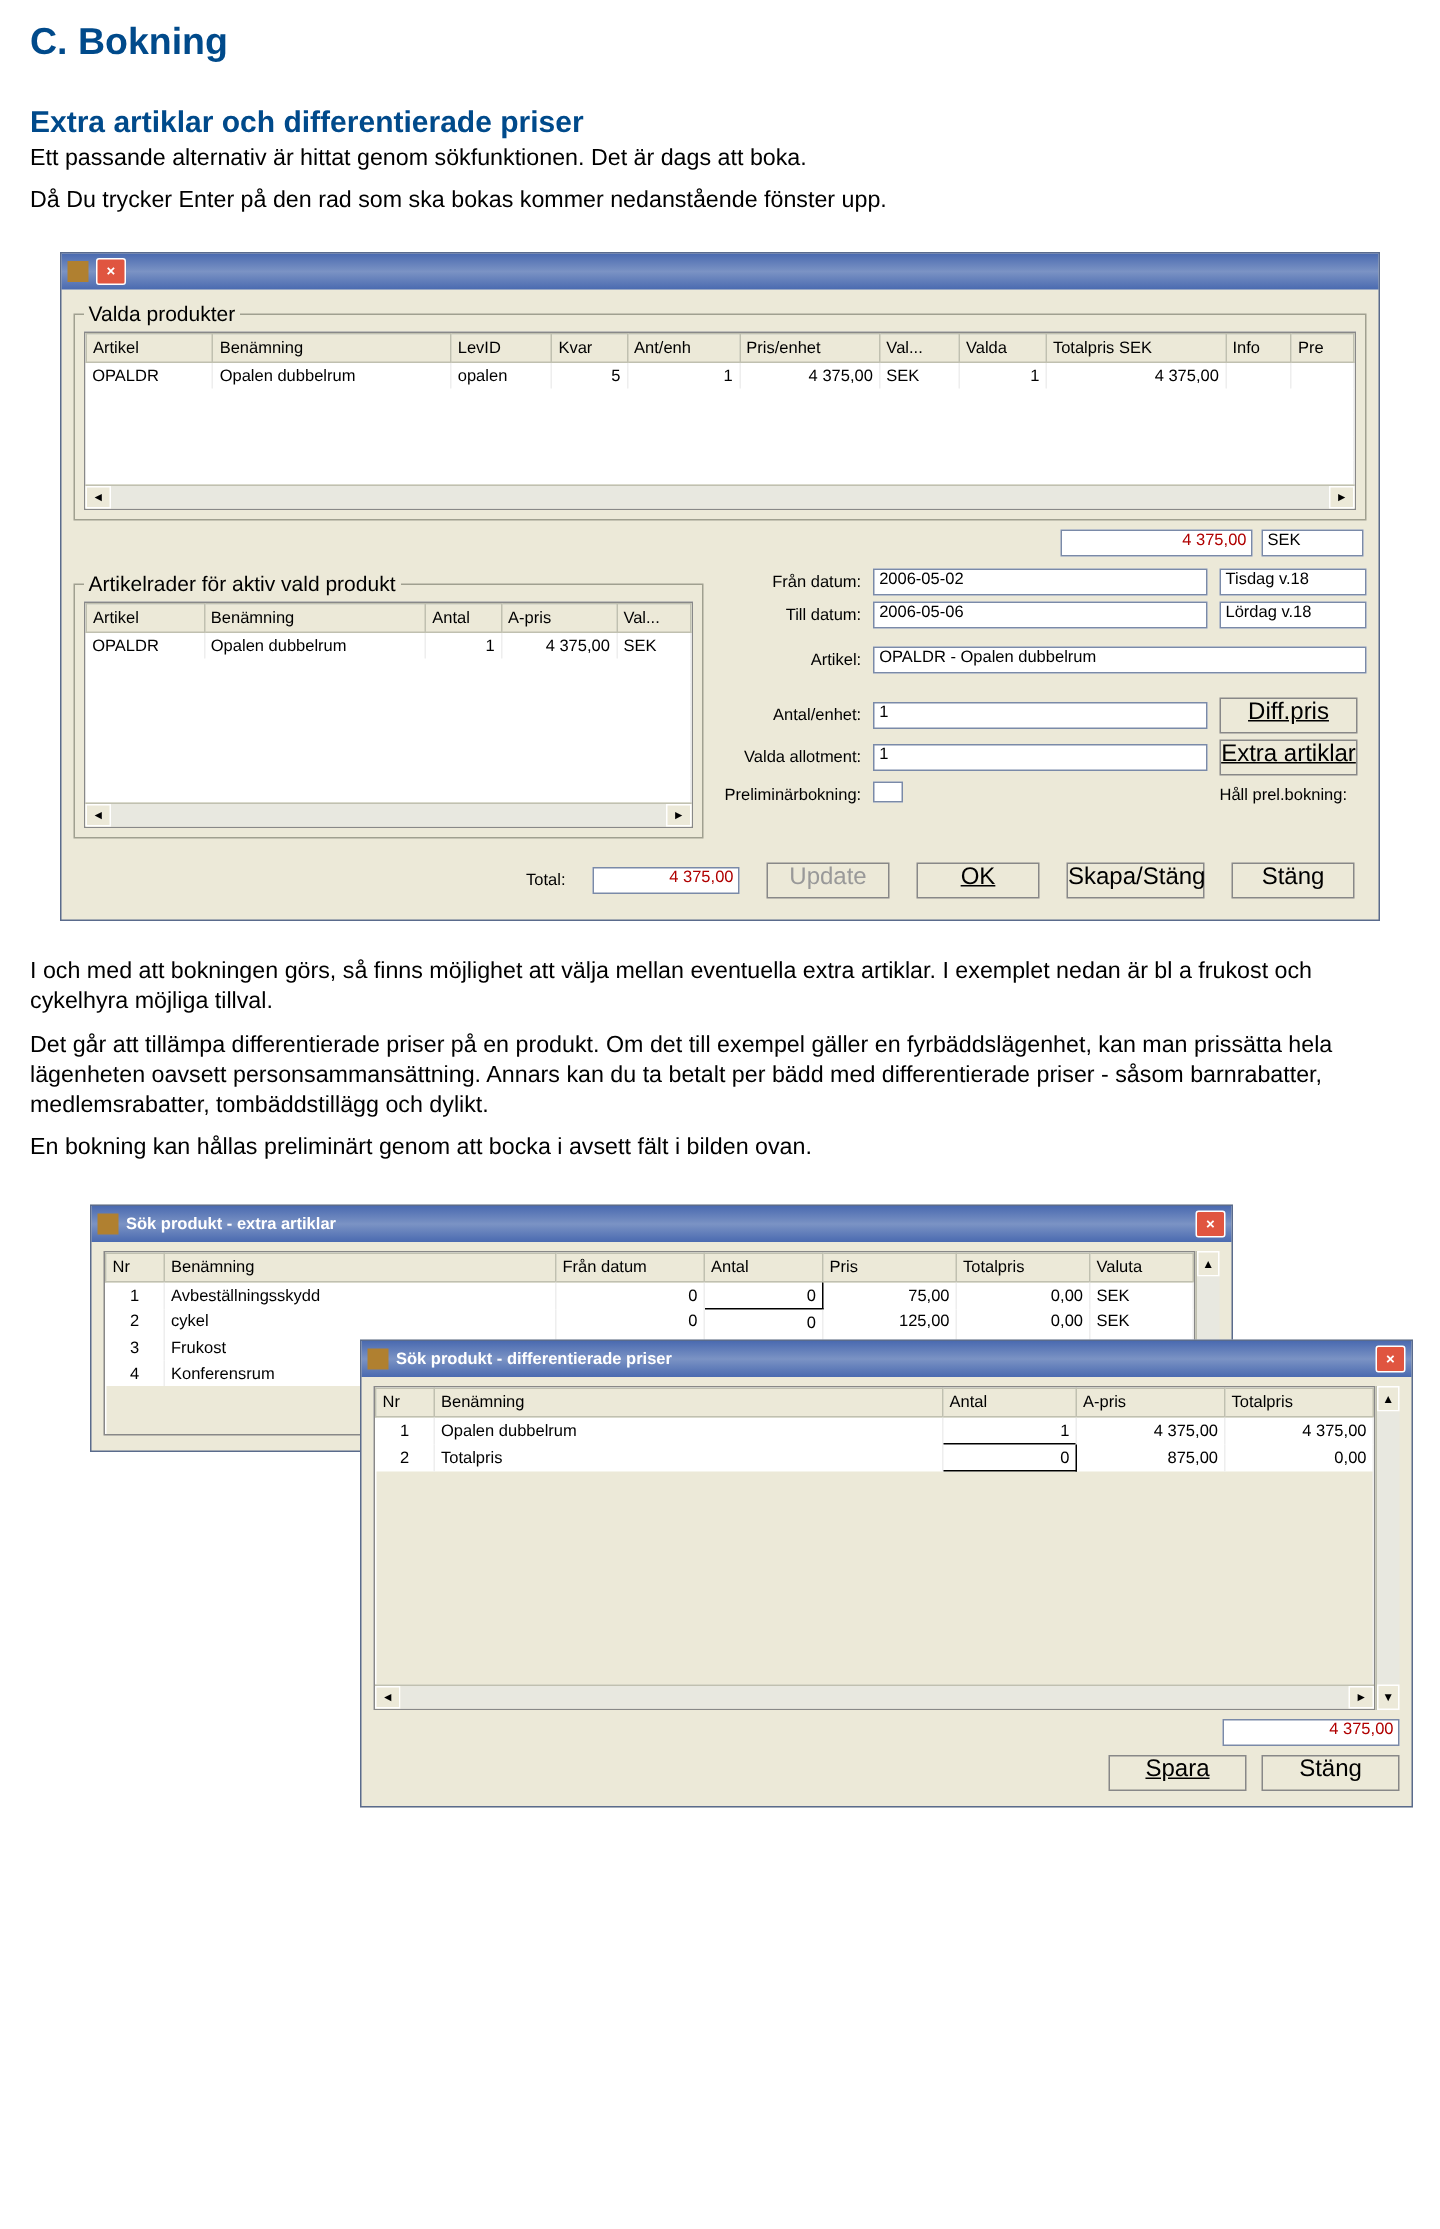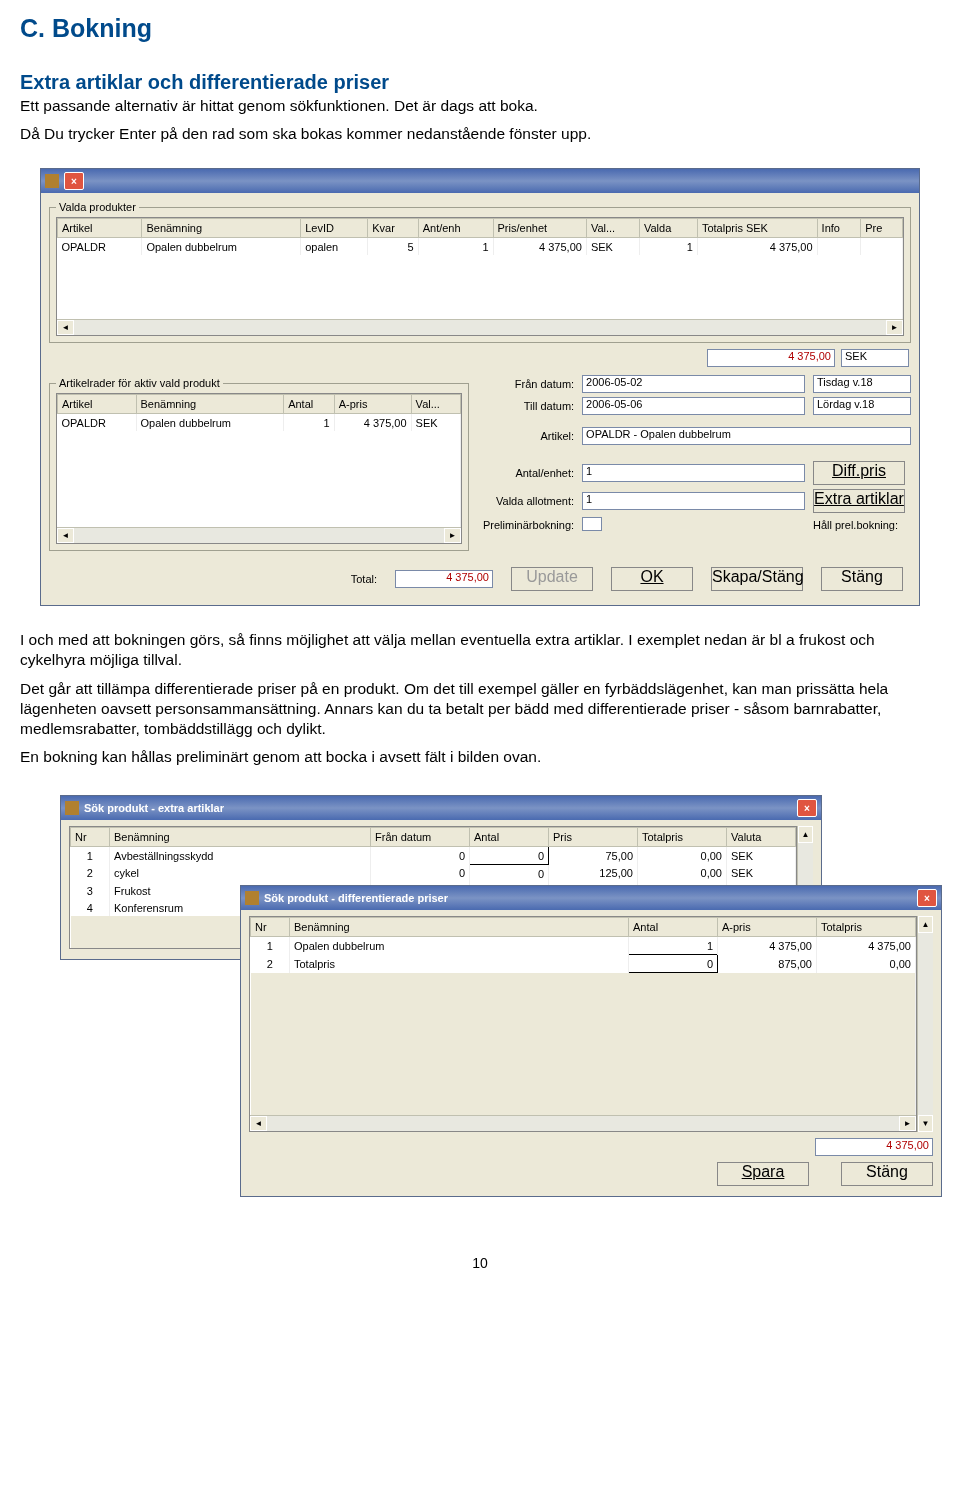--- a/index.html
+++ b/index.html
@@ -8,21 +8,21 @@
 .h2{color:#004a8b;font-size:20px;font-weight:bold;margin-bottom:2px}
 .para{font-size:15.5px;line-height:1.3;margin-bottom:8px}
 .screenshot{margin:24px 20px}
 .win{border:1px solid #5a6b8c;background:#ece9d8;font-family:Tahoma,Arial,sans-serif;font-size:11px;color:#000}
 .titlebar{background:linear-gradient(to bottom,#4a6ab0 0%,#7b93c4 50%,#4a6ab0 100%);color:#fff;display:flex;align-items:center;padding:2px 4px;height:20px}
 .titlebar .ticon{width:14px;height:14px;background:#b08030;margin-right:5px}
 .titlebar .ttxt{flex:1;font-weight:bold;font-size:11px}
 .closebtn{width:18px;height:16px;background:#e05540;border:1px solid #fff;color:#fff;display:flex;align-items:center;justify-content:center;font-weight:bold;font-size:10px;border-radius:2px}
 .winbody{padding:6px 8px 10px}
 fieldset{border:1px solid #a0a090;margin:2px 0 6px;padding:4px 6px 6px}
-legend{font-size:11px;padding:0 3px}
+legend{font-size:14px;padding:0 3px}
 .tbl{width:100%;border-collapse:collapse;background:#fff;font-size:11px}
 .tbl th{background:#ece9d8;border:1px solid #c0c0b0;font-weight:normal;text-align:left;padding:1px 4px;height:16px}
 .tbl td{border-right:1px solid #eee;padding:1px 4px;height:15px}
 .tablewrap{border:1px solid #888;background:#fff}
 .scrollx{display:flex;height:15px;background:#ece9d8;border-top:1px solid #c0c0b0}
 .scrollx .sbtn{width:15px;border:1px solid #fff;background:#ece9d8;display:flex;align-items:center;justify-content:center;font-size:8px}
 .scrollx .strack{flex:1;background:#e8e8e0}
 .scrolly{width:15px;background:#ece9d8;border-left:1px solid #c0c0b0;display:flex;flex-direction:column}
 .scrolly .sbtn{height:15px;border:1px solid #fff;display:flex;align-items:center;justify-content:center;font-size:8px}
 .scrolly .strack{flex:1;background:#e8e8e0}
@@ -333,22 +333,21 @@
           </div>
           <div class="scrolly">
             <div class="sbtn">▲</div>
             <div class="strack"></div>
             <div class="sbtn">▼</div>
           </div>
         </div>
         <div class="row" style="justify-content:flex-end;margin:6px 0">
           <div class="inp ra red" style="width:110px">4 375,00</div>
         </div>
-        <div class="row" style="justify-content:flex-end;gap:32px">
+        <div class="row" style="justify-content:flex-end;gap:10px">
           <div class="btn" style="width:90px;text-decoration:underline">Spara</div>
           <div class="btn" style="width:90px">Stäng</div>
         </div>
       </div>
     </div>
   </div>
 
-  <div class="pagenum">10</div>
 </div>
 
 </body></html>

